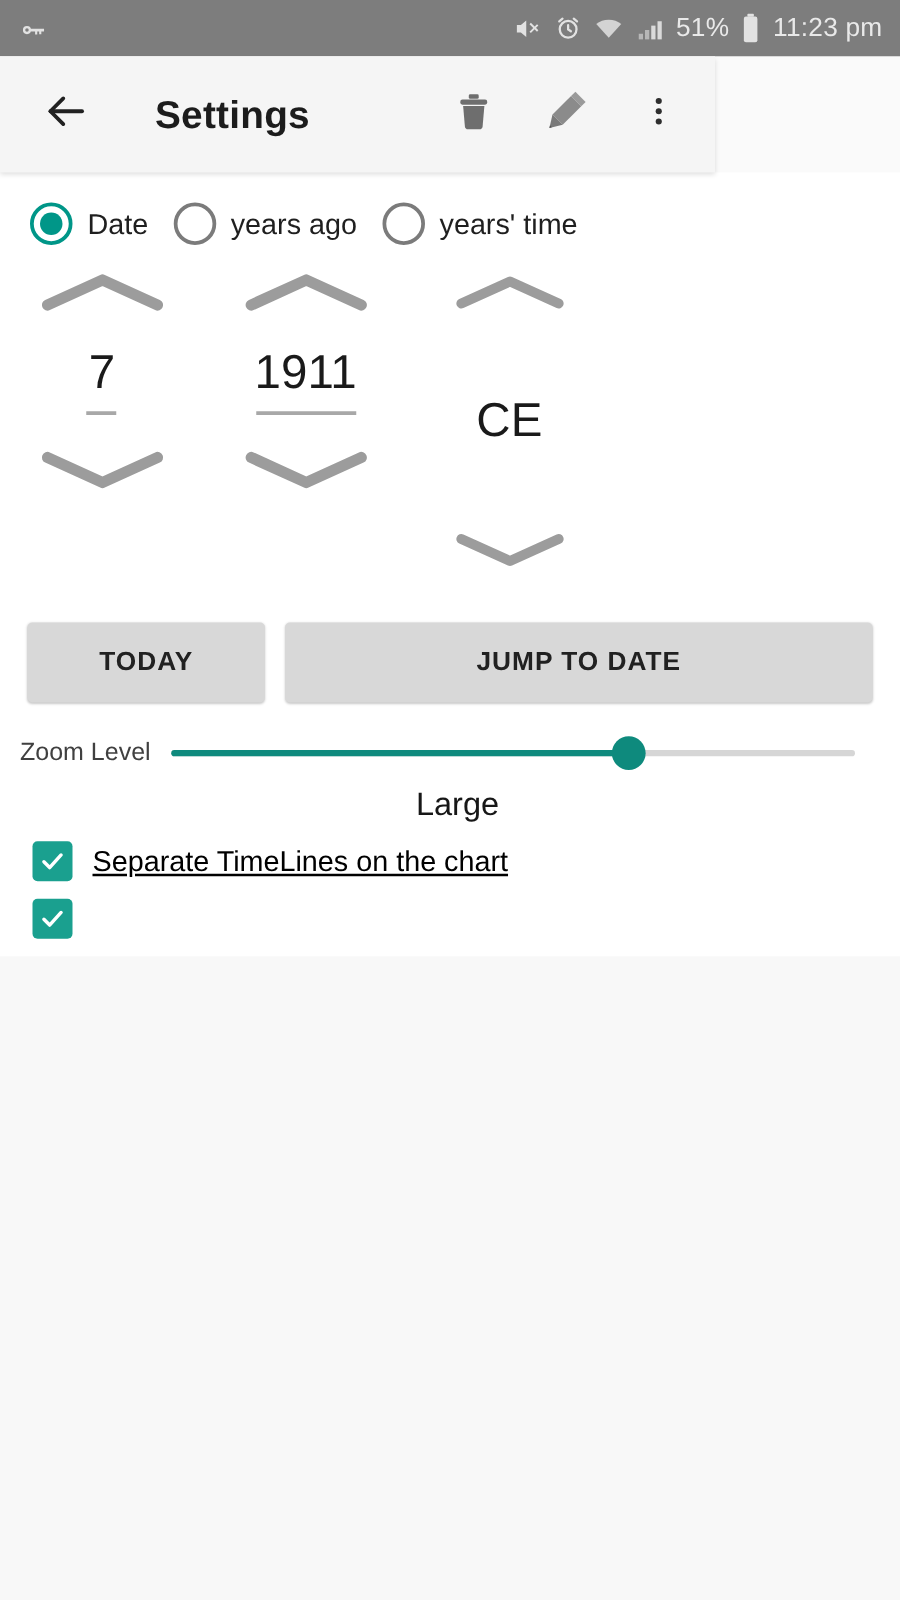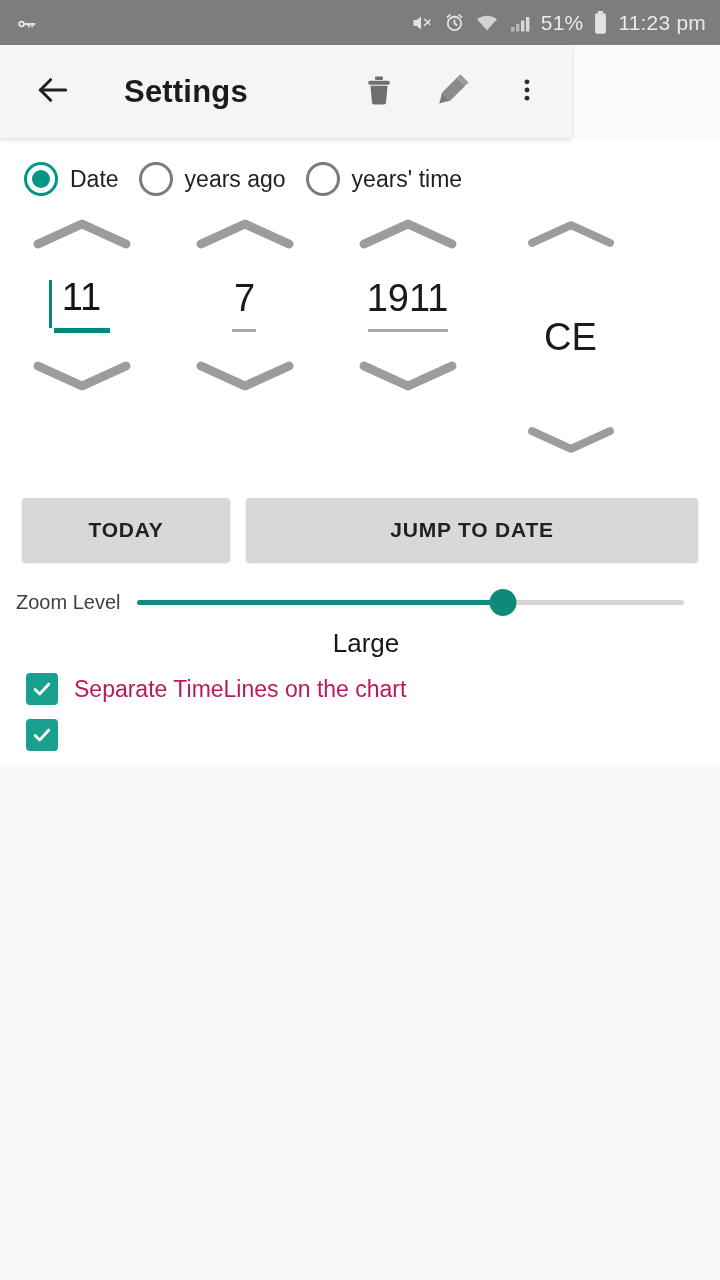--- a/index.html
+++ b/index.html
@@ -82,42 +82,42 @@
   }
 
   
   .btn-row { display: flex; gap: 16px; padding: 32px 22px 0 22px; }
   .btn {
     background: #d8d8d8; border-radius: 4px;
     height: 64px; display: flex; align-items: center; justify-content: center;
     font-size: 21px; font-weight: bold; color: #212121; letter-spacing: .8px;
     box-shadow: 0 1px 2px rgba(0,0,0,.22);
   }
-  .btn-today { width: 208px; }
+  .btn-today { width: 190px; }
   .btn-jump { flex: 1; }
 
   
   .slider-row { display: flex; align-items: center; padding: 28px 36px 0 16px; }
   .slider-label { font-size: 20px; color: #404040; white-space: nowrap; margin-right: 16px; }
   .track { position: relative; flex: 1; height: 24px; display: flex; align-items: center; }
   .track-bg { position: absolute; left: 0; right: 0; height: 5px; background: #d6d6d6; border-radius: 3px; }
   .track-fill { position: absolute; left: 0; height: 5px; background: #0e8a7d; border-radius: 3px; }
   .thumb {
     position: absolute; width: 27px; height: 27px; border-radius: 50%;
     background: #0e8a7d; transform: translateX(-50%);
   }
   .slider-value { text-align: center; font-size: 26px; color: #171717; margin-top: 14px; padding-left: 12px; }
 
   
   .cb-row { display: flex; align-items: center; padding: 14px 0 0 26px; }
   .cb-box {
     width: 32px; height: 32px; border-radius: 4px; background: #1aa08f;
     display: flex; align-items: center; justify-content: center; flex: none;
   }
-  .cb-label { font-size: 23px; color: #be185d; margin-left: 16px; }
+  .cb-label { font-size: 23px; color: #000000; margin-left: 16px; text-decoration: underline; }
 
   .filler { width: 720px; height: 515px; background: #f8f8f8; }
 </style>
 </head>
 <body>
 
 <div class="statusbar">
   <div class="sb-left">
     <span>
       <svg class="sb-ico" width="26" height="26" viewBox="0 0 24 24" fill="#e2e2e2">
@@ -219,39 +219,20 @@
       <span class="radio-label">years ago</span>
     </div>
     <div class="radio-item">
       <span class="radio-outer"></span>
       <span class="radio-label">years' time</span>
     </div>
   </div>
 
   <div class="spinners">
 
-    <div class="spin-col">
-      <div class="chev">
-        <svg width="104" height="36" viewBox="0 0 104 36" fill="none" stroke="#9c9c9c" stroke-width="9" stroke-linecap="round" stroke-linejoin="round">
-            <path d="M8 28L52 8l44 20"></path>
-          </svg>
-      </div>
-      <div class="spin-val-wrap focus-field">
-        <div style="position:relative;">
-          <span class="caret"></span>
-          <span class="spin-val">11</span>
-        </div>
-        <div class="spin-underline u-w1"></div>
-      </div>
-      <div class="chev">
-        <svg width="104" height="36" viewBox="0 0 104 36" fill="none" stroke="#9c9c9c" stroke-width="9" stroke-linecap="round" stroke-linejoin="round">
-            <path d="M8 8l44 20 44-20"></path>
-          </svg>
-      </div>
-    </div>
 
     <div class="spin-col">
       <div class="chev">
         <svg width="104" height="36" viewBox="0 0 104 36" fill="none" stroke="#9c9c9c" stroke-width="9" stroke-linecap="round" stroke-linejoin="round">
             <path d="M8 28L52 8l44 20"></path>
           </svg>
       </div>
       <div class="spin-val-wrap">
         <span class="spin-val">7</span>
         <div class="spin-underline u-w2"></div>

